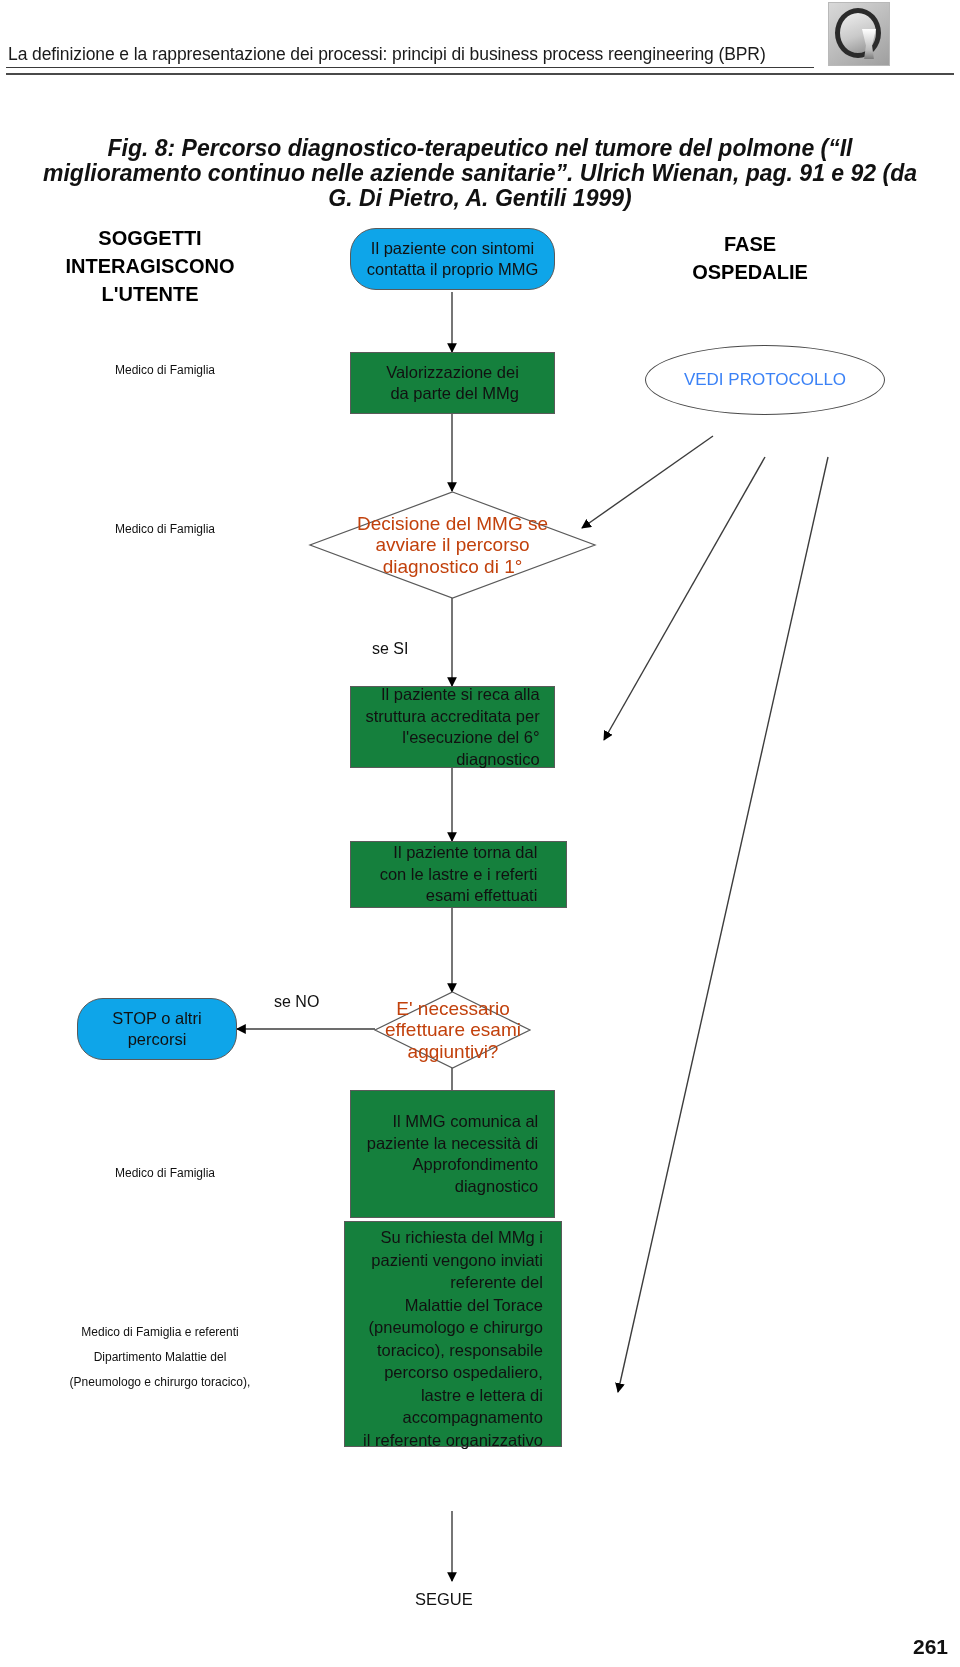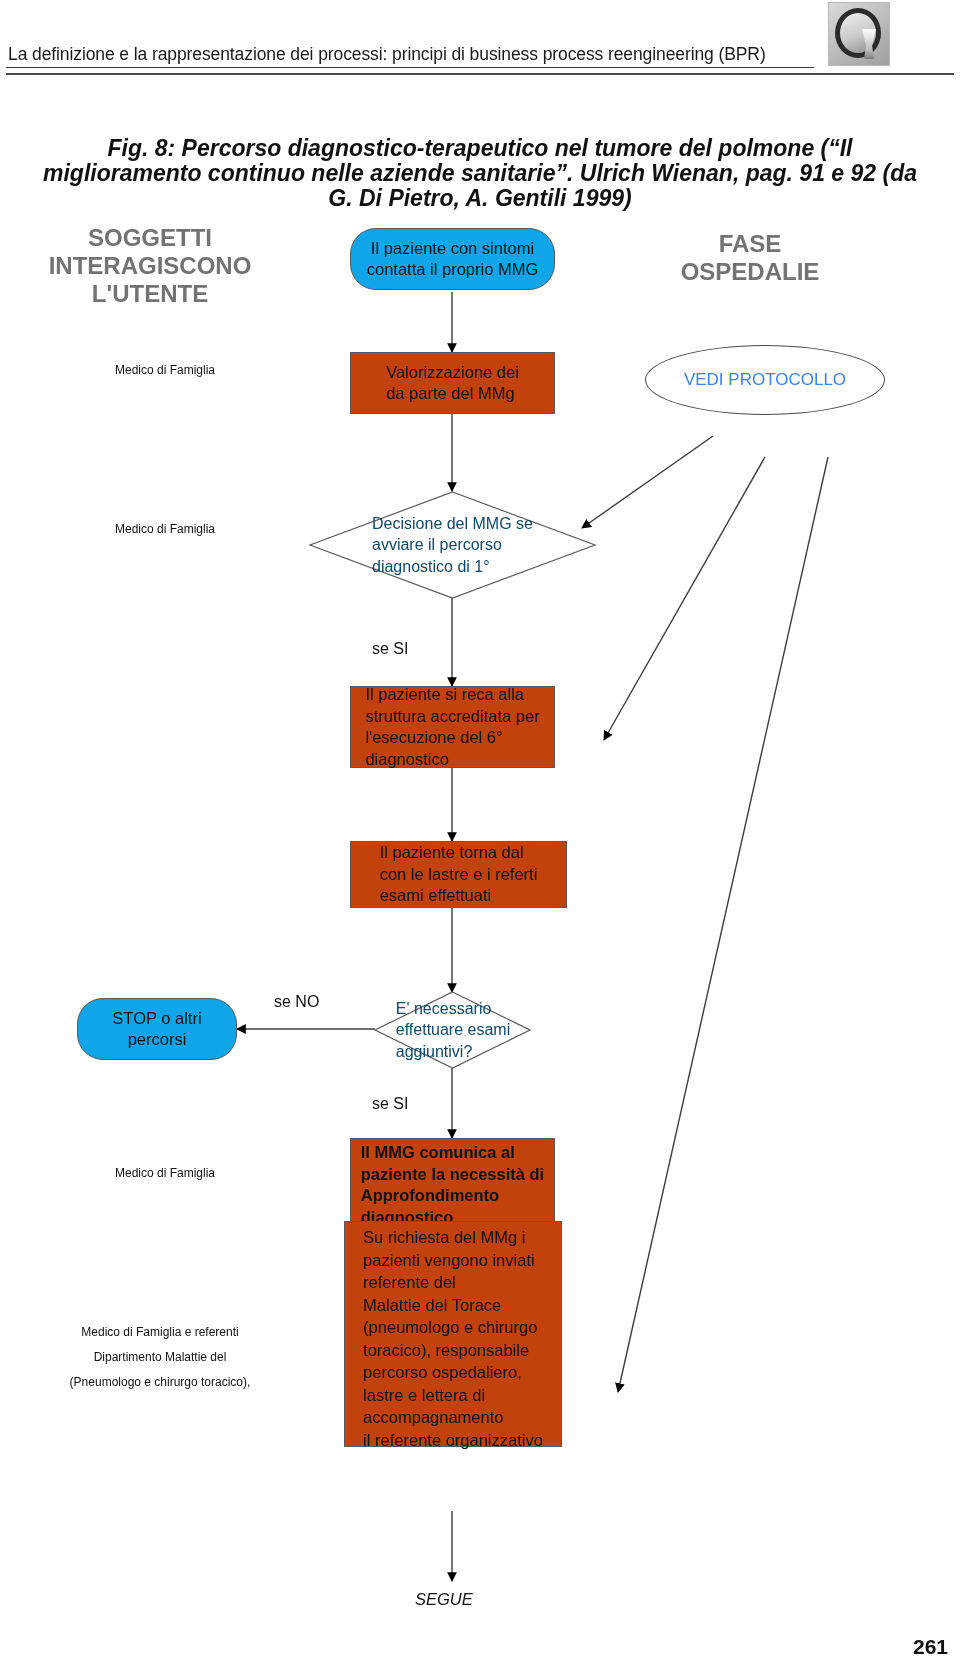--- a/index.html
+++ b/index.html
@@ -87,35 +87,35 @@
   .swimlabel {
     position: absolute;
     font-size: 12px;
     line-height: 21px;
     text-align: center;
     color: #111111;
     white-space: pre-line;
   }
   .bigheading {
     position: absolute;
-    font-size: 24px;
+    font-size: 20px;
     font-weight: bold;
     line-height: 28px;
     text-align: center;
-    color: #737373;
+    color: #000000;
     white-space: pre-line;
   }
   .nodebox {
     position: absolute;
     box-sizing: border-box;
     border: 1px solid #5a5a5a;
-    background: #c2410c;
+    background: #15803d;
     font-size: 16.5px;
     line-height: 21.5px;
-    text-align: left;
+    text-align: right;
     display: flex;
     align-items: center;
     justify-content: center;
     color: #111111;
     white-space: pre-line;
   }
   .terminator {
     position: absolute;
     box-sizing: border-box;
     border: 1px solid #5a5a5a;
@@ -152,24 +152,24 @@
     left: 0; top: 0;
     overflow: visible;
   }
   .diamond-text {
     position: absolute;
     left: 0; top: 0;
     width: 100%; height: 100%;
     display: flex;
     align-items: center;
     justify-content: center;
-    font-size: 16px;
+    font-size: 19px;
     line-height: 21.5px;
-    text-align: left;
-    color: #0c4a6e;
+    text-align: center;
+    color: #c2410c;
     white-space: pre-line;
     pointer-events: none;
   }
   .edgelabel {
     position: absolute;
     font-size: 16px;
     color: #111111;
     white-space: nowrap;
   }
   #edges {
@@ -294,33 +294,33 @@
     <svg width="155" height="76" viewBox="0 0 155 76" xmlns="http://www.w3.org/2000/svg">
       <polygon points="77.5,0 155,38 77.5,76 0,38" fill="#ffffff" stroke="#5a5a5a" stroke-width="1.2"></polygon>
     </svg>
     <div class="diamond-text" style="width:230px; left:-37px;">E' necessario
 effettuare esami
 aggiuntivi?</div>
   </div>
 
   <div class="edgelabel" style="left:372px; top:1095px;">se SI</div>
 
-  <div class="nodebox" style="left:350px; top:1138px; width:205px; height:94px;font-weight:bold;">Il MMG comunica al
+  <div class="nodebox" style="left:350px; top:1090px; width:205px; height:128px;">Il MMG comunica al
 paziente la necessità di
 Approfondimento
 diagnostico</div>
 
   <div class="nodebox" style="left:344px; top:1221px; width:218px; height:226px; align-items:flex-start; padding-top:4px; line-height:22.5px;">Su richiesta del MMg i
 pazienti vengono inviati
 referente del
 Malattie del Torace
 (pneumologo e chirurgo
 toracico), responsabile
 percorso ospedaliero,
 lastre e lettera di
 accompagnamento
 il referente organizzativo</div>
 
-  <div class="segue" style="left:415px; top:1590px;font-style:italic;">SEGUE</div>
+  <div class="segue" style="left:415px; top:1590px;">SEGUE</div>
 
   <div id="page-number">261</div>
 
 </div>
 
 </body></html>

